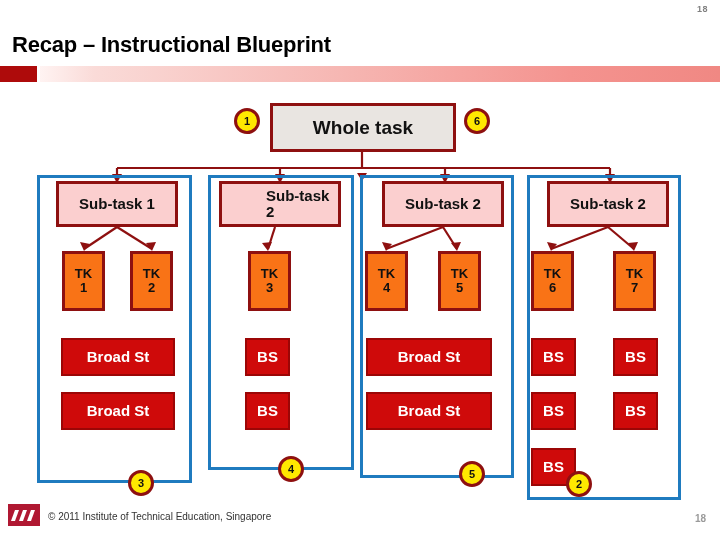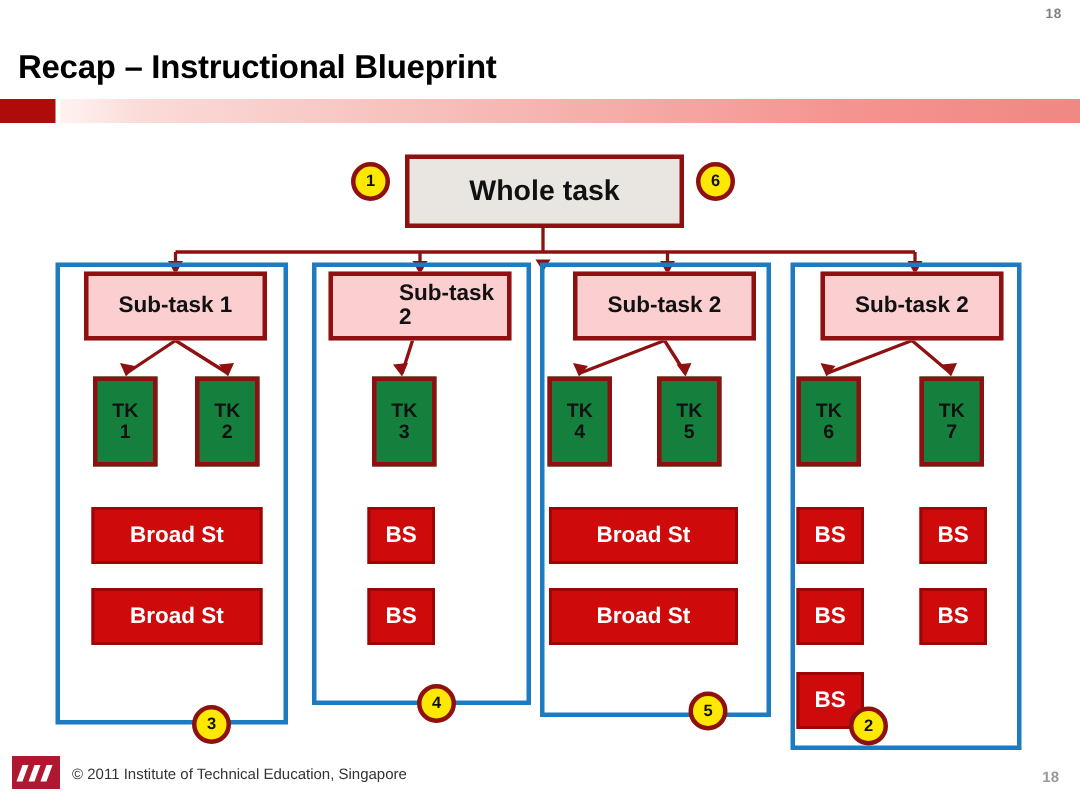--- a/index.html
+++ b/index.html
@@ -51,21 +51,21 @@
   .group-box{
     position:absolute;box-sizing:border-box;
     border:3px solid #1F7BBF;background:transparent;
   }
 
   .subtask{
     background:#FBCFCF;border:3px solid #8E1010;
     font-size:15px;font-weight:bold;color:#111;
   }
   .tk{
-    background:#15803d;border:3px solid #8E1010;
+    background:#f97316;border:3px solid #8E1010;
     font-size:13px;font-weight:bold;color:#111;
     flex-direction:column;
   }
   .tk span{display:block;}
   .bs{
     background:#CF0A0A;border:2px solid #9C0606;
     font-size:15px;font-weight:bold;color:#ffffff;
   }
   .bs.wide{font-size:15px;}
 

